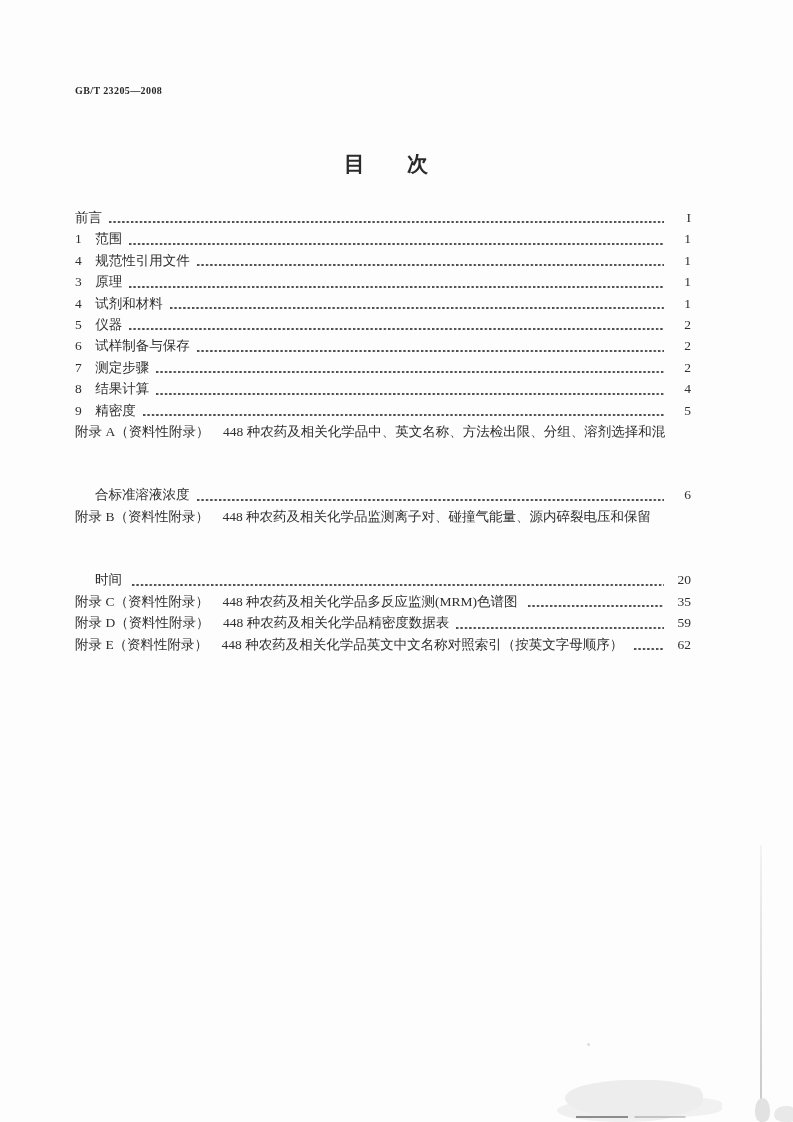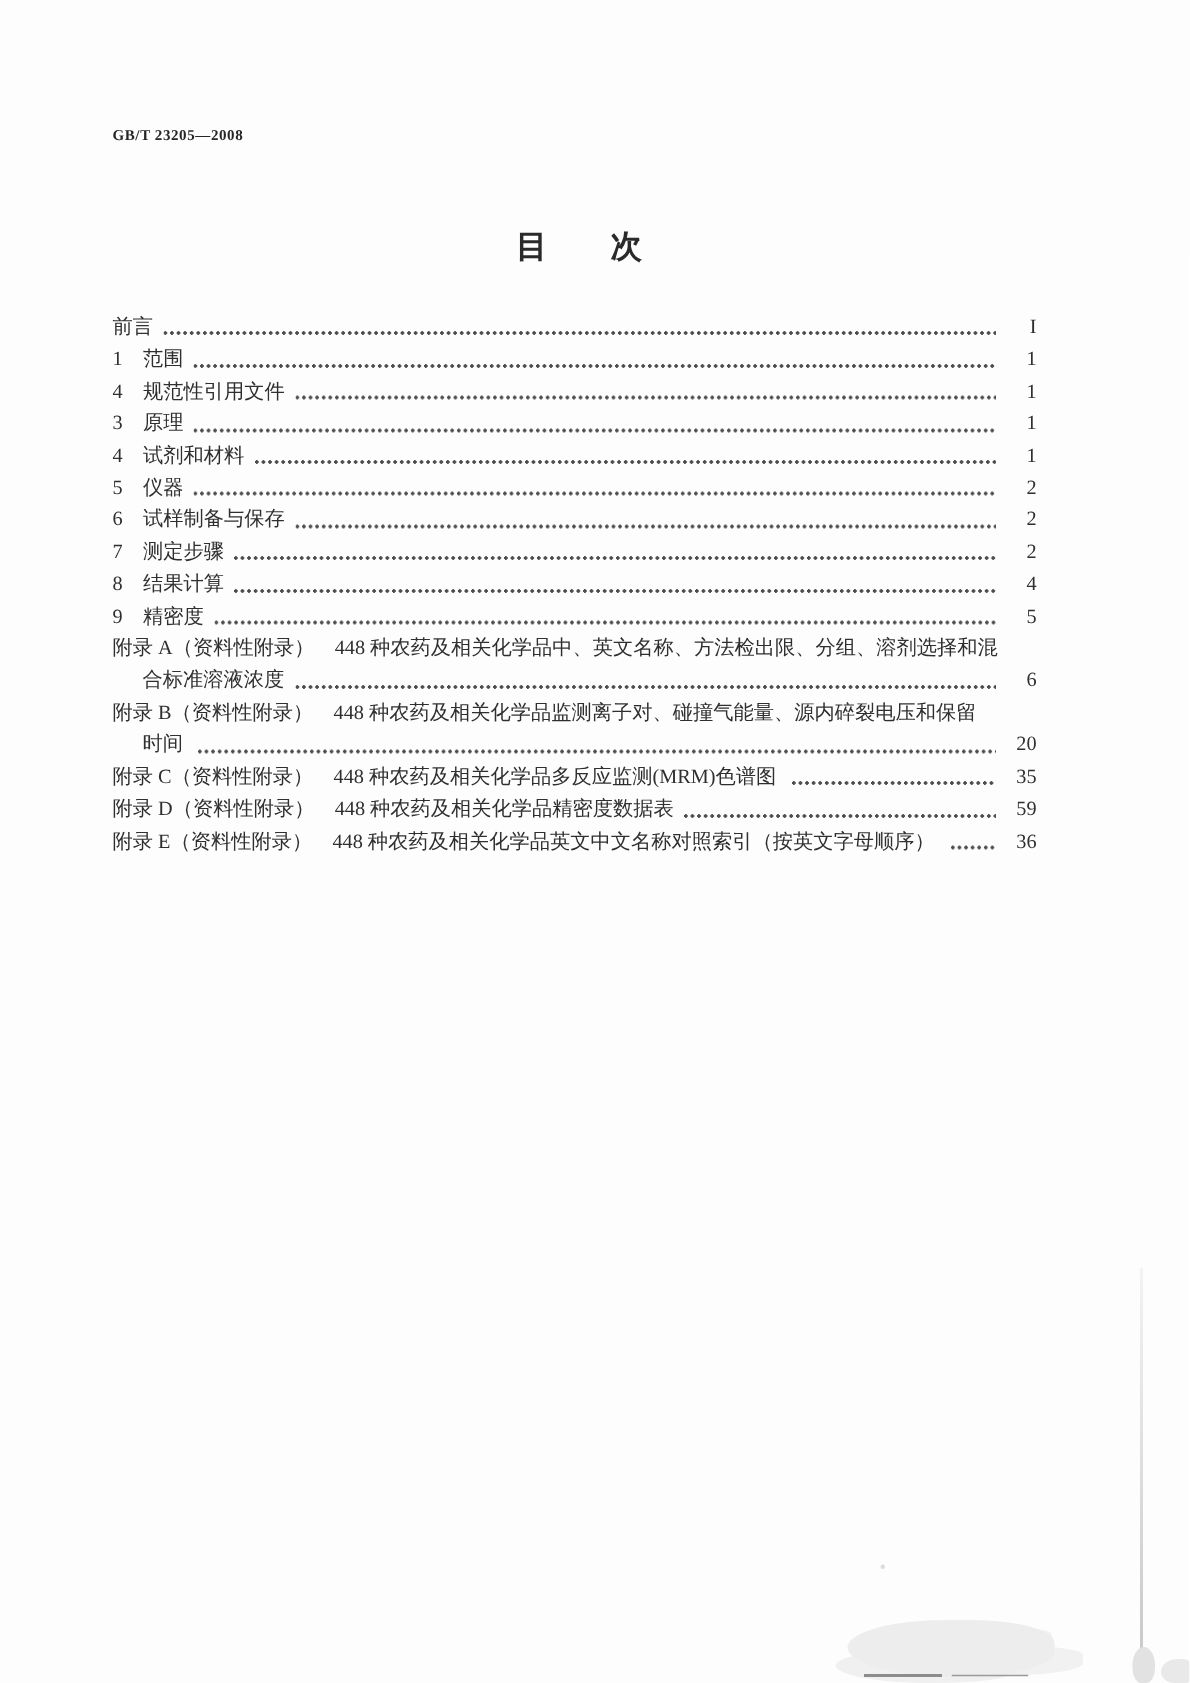--- a/index.html
+++ b/index.html
@@ -47,20 +47,21 @@
     width: 616px;
   }
   .toc-row {
     display: flex;
     align-items: flex-end;
     line-height: 21.4px;
     font-size: 13.5px;
   }
   .toc-row.cont .toc-text {
     padding-left: 20px;
+    margin-top: 42px;
   }
   .toc-text {
     white-space: pre;
   }
   .leader {
     flex: 1 1 auto;
     min-width: 10px;
     height: 4px;
     margin: 0 5px 4px 7px;
     align-self: flex-end;
@@ -189,21 +190,21 @@
         <span class="toc-page">35</span>
       </div>
       <div class="toc-row">
         <span class="toc-text">附录 D（资料性附录）　448 种农药及相关化学品精密度数据表</span>
         <span class="leader"></span>
         <span class="toc-page">59</span>
       </div>
       <div class="toc-row">
         <span class="toc-text">附录 E（资料性附录）　448 种农药及相关化学品英文中文名称对照索引（按英文字母顺序） </span>
         <span class="leader"></span>
-        <span class="toc-page">36</span>
+        <span class="toc-page">62</span>
       </div>
     </div>
 
   <div class="artifact smudge-speck"></div>
   <div class="artifact smudge-main"></div>
   <div class="artifact smudge-underline"></div>
   <div class="artifact edge-vline"></div>
   <div class="artifact edge-vline-foot"></div>
   <div class="artifact corner-blob"></div>
 

